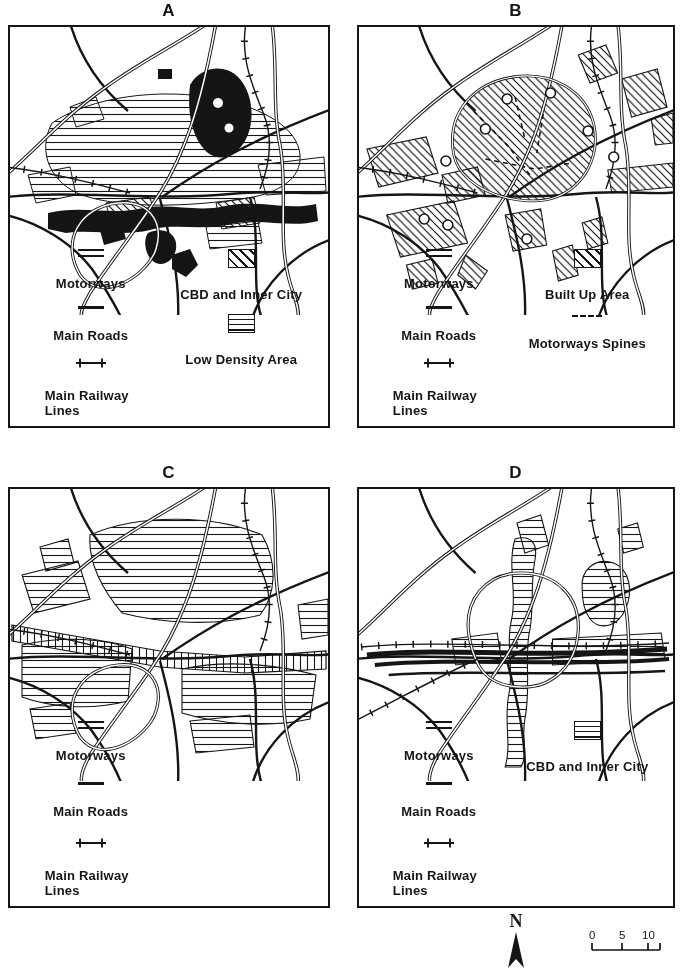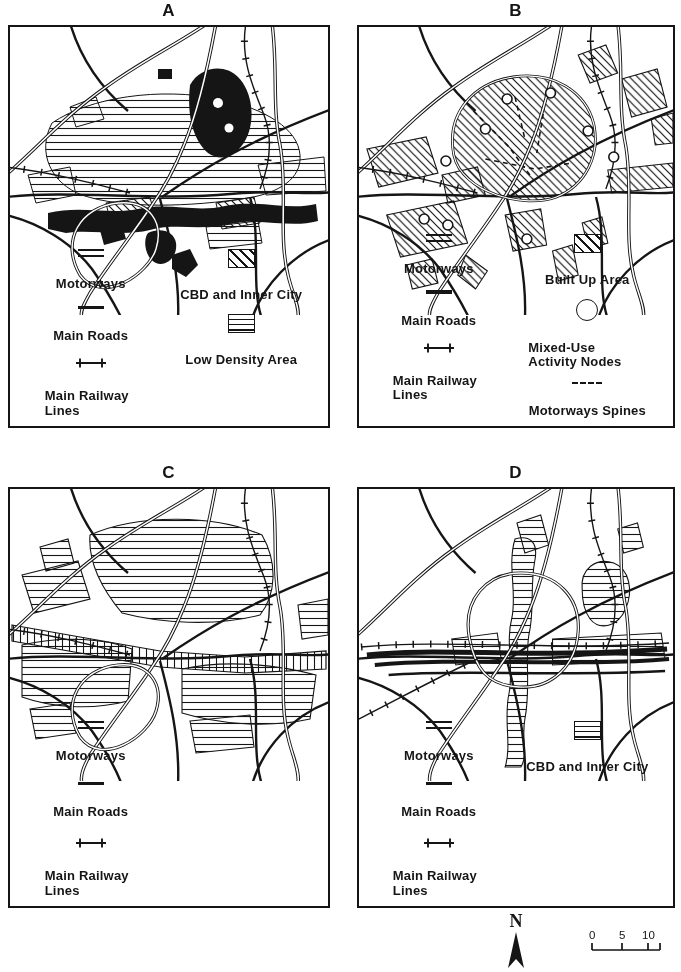--- a/index.html
+++ b/index.html
@@ -224,24 +224,20 @@
               </svg>
               <span class="leg-label" style="max-width:92px">Main Railway Lines</span>
             </div>
         </div>
         <div class="leg-areas">
           <div class="leg-item">
               <span class="swatch hatch-diag"></span>
               <span class="leg-label">Built Up Area</span>
             </div>
           <div class="leg-item">
-              <span class="sym-circle"></span>
-              <span class="leg-label" style="max-width:118px">Mixed-Use Activity Nodes</span>
-            </div>
-          <div class="leg-item">
               <span class="sym-dashed"></span>
               <span class="leg-label">Motorways Spines</span>
             </div>
         </div>
       </div>
     </div>
   </section>
 
   <section class="panel" id="panel-c">
     <h2 class="panel-title">C</h2>

